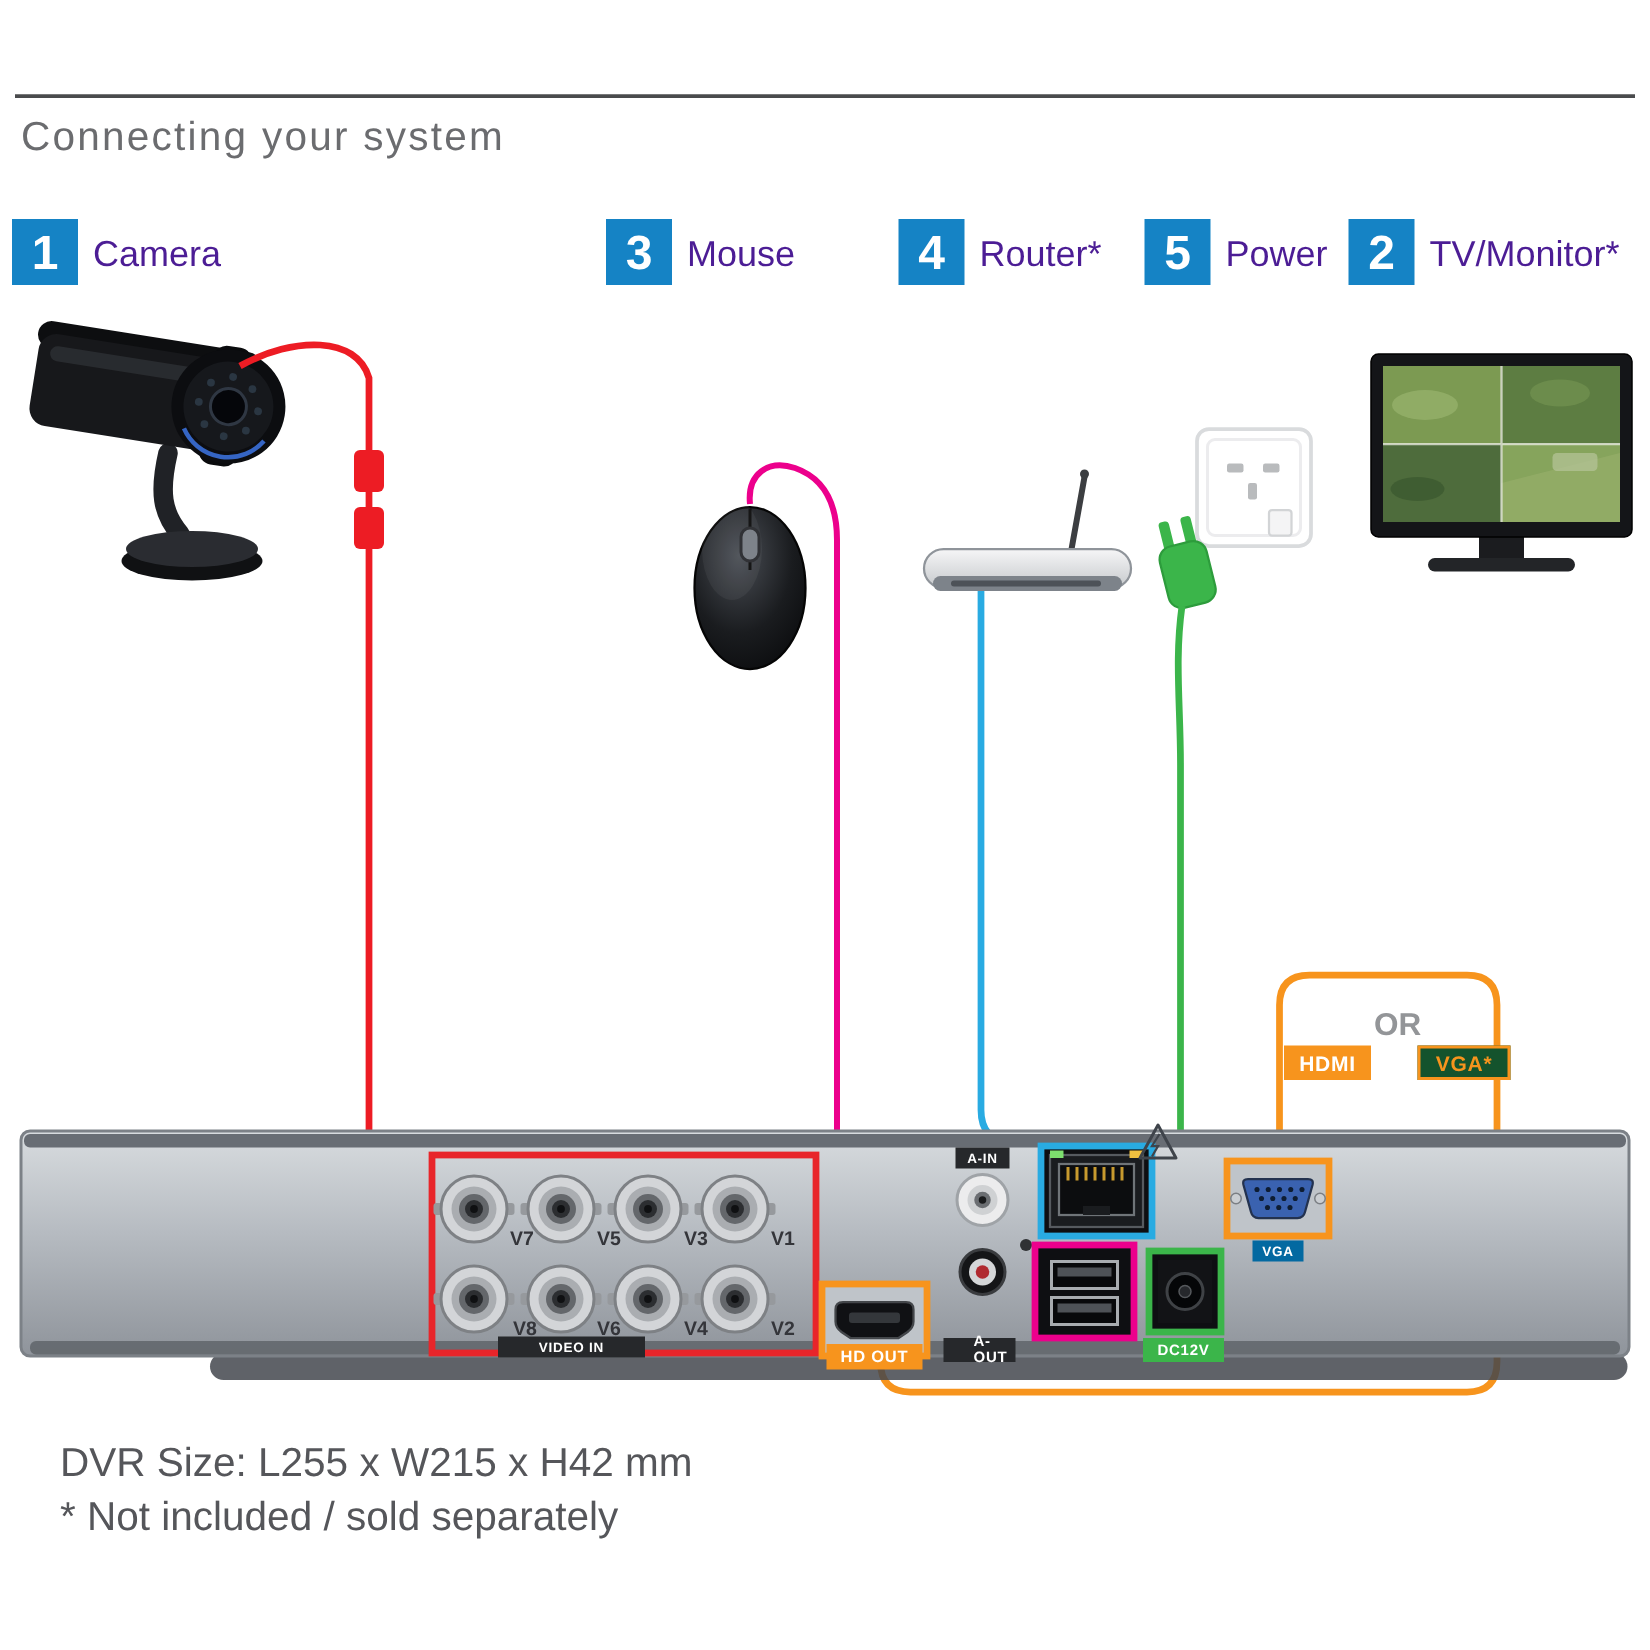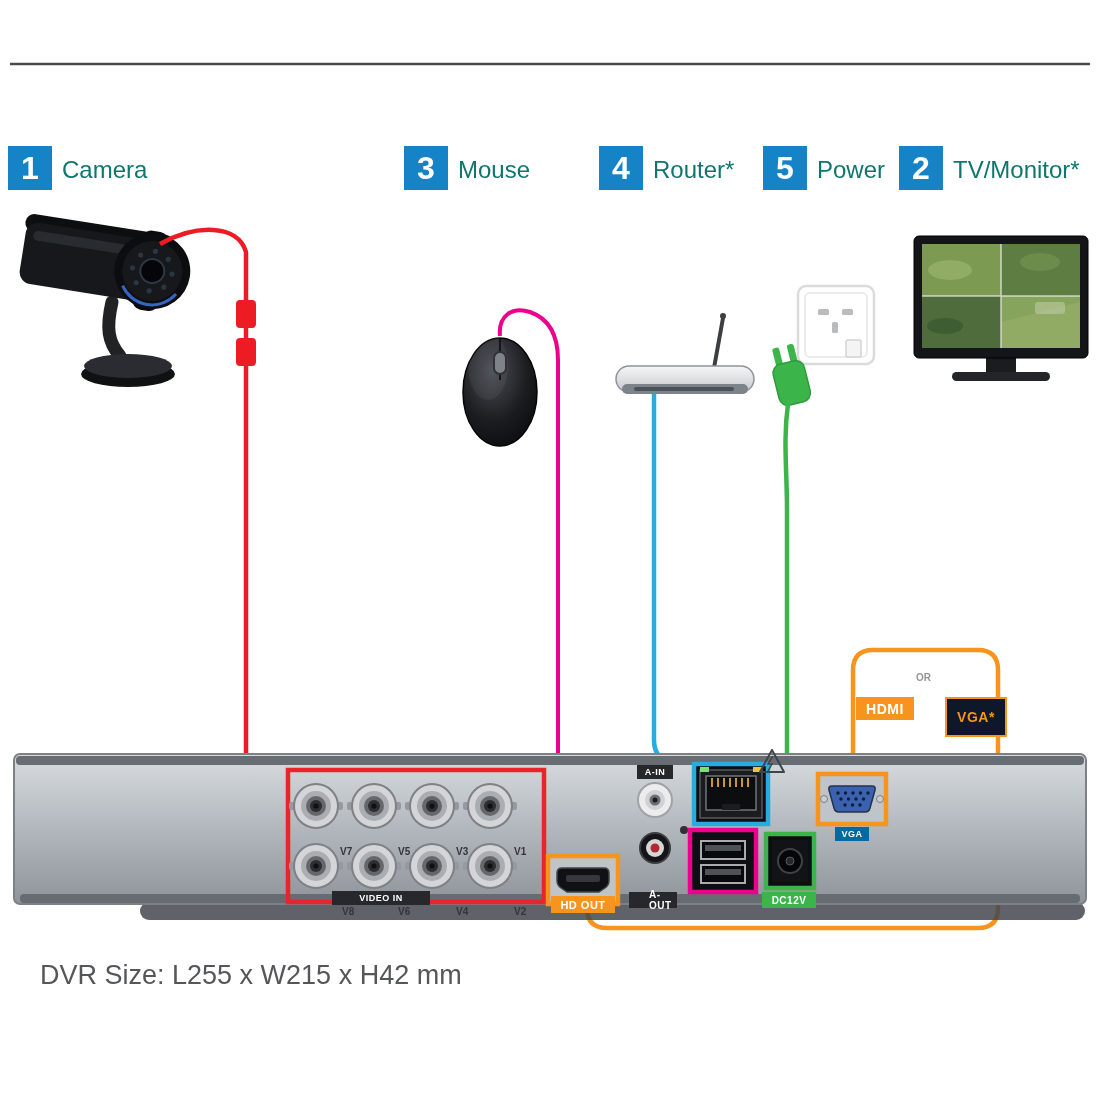--- a/index.html
+++ b/index.html
@@ -6,38 +6,38 @@
   body { background:#ffffff; font-family:"Liberation Sans", sans-serif; }
   .canvas { position:relative; width:1100px; height:1100px; background:#ffffff; overflow:hidden; }
   svg.art { position:absolute; left:0; top:0; }
 
   .title { position:absolute; left:14px; top:76px; font-size:27px; color:#6b6c6f; letter-spacing:1.5px; }
 
   .badge { position:absolute; top:146px; width:44px; height:44px; background:#1583c5;
            color:#fff; font-weight:bold; font-size:32px; display:flex; align-items:center; justify-content:center; }
   .badge.p1{left:8px}   .badge.p2{left:404px} .badge.p3{left:599px}
   .badge.p4{left:763px} .badge.p5{left:899px}
-  .badge-label { position:absolute; top:156px; font-size:24px; color:#0f766e; }
+  .badge-label { position:absolute; top:156px; font-size:24px; color:#4c1d95; }
   .badge-label.l1{left:62px}  .badge-label.l2{left:458px} .badge-label.l3{left:653px}
   .badge-label.l4{left:817px} .badge-label.l5{left:953px}
 
   .plabel { position:absolute; display:flex; align-items:center; justify-content:center;
             font-weight:bold; color:#fff; letter-spacing:0.5px; }
   .lbl-video-in { left:332px; top:891px; width:98px; height:14px; background:#26282b; font-size:9px; }
   .lbl-hd-out   { left:551px; top:896px; width:64px; height:17px; background:#f7941d; font-size:11px; }
   .lbl-a-in     { left:637px; top:765px; width:36px; height:14px; background:#26282b; font-size:9px; }
   .lbl-a-out    { left:629px; top:892px; width:48px; height:16px; background:#26282b; font-size:10px;padding-left:20px; }
   .lbl-dc12v    { left:762px; top:892px; width:54px; height:16px; background:#3bb54a; font-size:10px; }
   .lbl-vga      { left:835px; top:827px; width:34px; height:14px; background:#0369a1; font-size:9px; }
   .lbl-hdmi     { left:856px; top:697px; width:58px; height:23px; background:#f7941d; font-size:14px;text-align:right; }
-  .lbl-vga-star { left:945px; top:697px; width:62px; height:40px; background:#0f172a;
+  .lbl-vga-star { left:945px; top:697px; width:62px; height:23px; background:#14532d;
                   border:2.5px solid #f7941d; color:#f7941d; font-size:14px; }
-  .lbl-or       { left:916px; top:672px; color:#939598; font-size:10px; font-weight:bold; }
-
-  .bnc-lbl { position:absolute; font-size:10px; font-weight:bold; color:#34353a;margin-top:28px; }
+  .lbl-or       { left:916px; top:672px; color:#939598; font-size:21px; font-weight:bold; }
+
+  .bnc-lbl { position:absolute; font-size:13px; font-weight:bold; color:#34353a; }
   .bnc-lbl.b0{left:340px;top:818px} .bnc-lbl.b1{left:398px;top:818px}
   .bnc-lbl.b2{left:456px;top:818px} .bnc-lbl.b3{left:514px;top:818px}
   .bnc-lbl.b4{left:342px;top:878px} .bnc-lbl.b5{left:398px;top:878px}
   .bnc-lbl.b6{left:456px;top:878px} .bnc-lbl.b7{left:514px;top:878px}
 
   .footer-line { position:absolute; left:40px; font-size:27px; color:#55565a; }
   .footer-line.f1{top:960px} .footer-line.f2{top:996px}
 </style>
 </head>
 <body>
@@ -234,20 +234,21 @@
           <circle cx="848.5" cy="799" r="1.7"></circle>
           <circle cx="856" cy="799" r="1.7"></circle>
           <circle cx="863.5" cy="799" r="1.7"></circle>
         <circle cx="845" cy="805" r="1.7"></circle>
           <circle cx="852.5" cy="805" r="1.7"></circle>
           <circle cx="860" cy="805" r="1.7"></circle>
       </g>
     </g>
   </svg>
 
+  <div class="title">Connecting your system</div>
 
   <div class="badge p1">1</div>
   <div class="badge-label l1">Camera</div>
   <div class="badge p2">3</div>
   <div class="badge-label l2">Mouse</div>
   <div class="badge p3">4</div>
   <div class="badge-label l3">Router*</div>
   <div class="badge p4">5</div>
   <div class="badge-label l4">Power</div>
   <div class="badge p5">2</div>
@@ -267,13 +268,14 @@
   <span class="bnc-lbl b0">V7</span>
   <span class="bnc-lbl b1">V5</span>
   <span class="bnc-lbl b2">V3</span>
   <span class="bnc-lbl b3">V1</span>
   <span class="bnc-lbl b4">V8</span>
   <span class="bnc-lbl b5">V6</span>
   <span class="bnc-lbl b6">V4</span>
   <span class="bnc-lbl b7">V2</span>
 
   <div class="footer-line f1">DVR Size: L255 x W215 x H42 mm</div>
+  <div class="footer-line f2">* Not included / sold separately</div>
 </div>
 
 </body></html>

